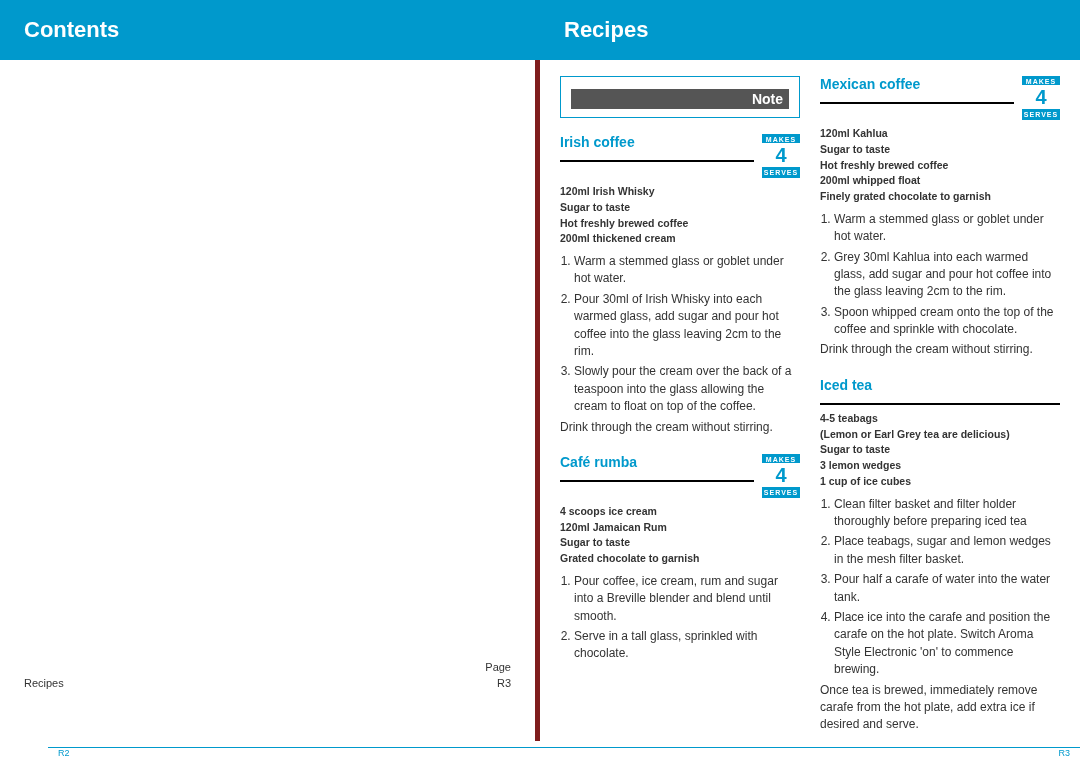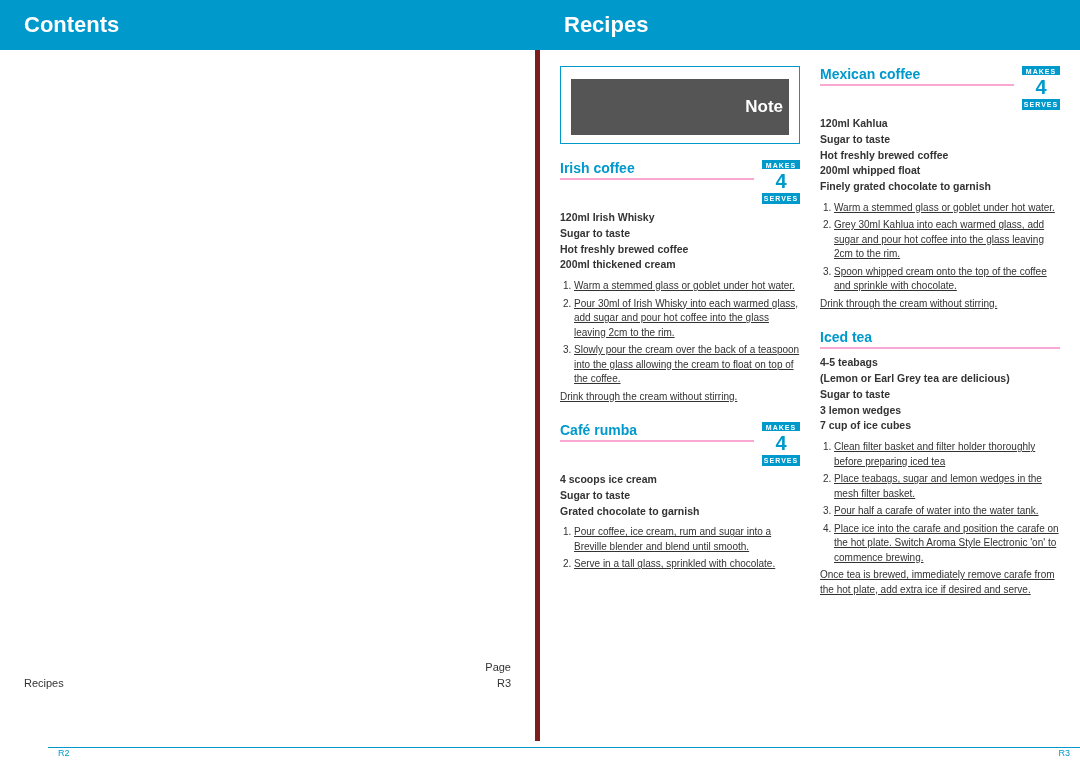--- a/index.html
+++ b/index.html
@@ -9,21 +9,21 @@
       background: #fff;
       width: 1080px;
       height: 763px;
       display: flex;
       flex-direction: column;
     }
 
     
     .header {
       display: flex;
-      height: 50px;
+      height: 60px;
       background: #0099cc;
     }
     .header-left {
       width: 50%;
       display: flex;
       align-items: center;
       padding: 0 24px;
     }
     .header-right {
       width: 50%;
@@ -106,44 +106,44 @@
     .note-text {
       color: #0099cc;
       font-size: 10.5px;
       line-height: 1.4;
       font-style: italic;
     }
     .note-label {
       background: #555;
       color: #fff;
       text-align: right;
-      padding: 18px 6px;
-      font-size: 17px;
+      padding: 2px 6px;
+      font-size: 14px;
       margin-top: 4px;
       font-weight: bold;
     }
 
     
     .recipe-section {
       margin-bottom: 6px;
     }
 
     .recipe-header {
       display: flex;
       justify-content: space-between;
       align-items: flex-start;
       margin-bottom: 6px;
     }
 
     .recipe-title {
       color: #0099cc;
       font-size: 14px;
       font-weight: bold;
-      border-bottom: 2px solid #f9a8d4;
-      padding-bottom: 2px;
+      border-bottom: 2px solid #000000;
+      padding-bottom: 10px;
       flex: 1;
     }
 
     .makes-badge {
       display: flex;
       flex-direction: column;
       align-items: center;
       background: #0099cc;
       color: #fff;
       font-size: 7px;
@@ -188,24 +188,23 @@
       font-size: 10.5px;
       line-height: 1.5;
       margin-bottom: 6px;
     }
     .ingredient-line {
       font-weight: bold;
       color: #333;
     }
 
     .instructions {
-      font-size: 10px;
+      font-size: 12px;
       line-height: 1.45;
       color: #333;
-      text-decoration: underline;
     }
     .instructions ol {
       padding-left: 14px;
     }
     .instructions li {
       margin-bottom: 3px;
     }
     .instructions p {
       margin-top: 3px;
     }
@@ -297,20 +296,21 @@
         <div class="recipe-header">
           <div class="recipe-title">Café rumba</div>
           <div class="makes-badge">
             <div class="makes-top">MAKES</div>
             <div class="makes-number">4</div>
             <div class="makes-bottom">SERVES</div>
           </div>
         </div>
         <div class="ingredients">
           <div class="ingredient-line">4 scoops ice cream</div>
+          <div class="ingredient-line">120ml Jamaican Rum</div>
           <div class="ingredient-line">Sugar to taste</div>
           <div class="ingredient-line">Grated chocolate to garnish</div>
         </div>
         <div class="instructions">
           <ol>
             <li>Pour coffee, ice cream, rum and sugar into a Breville blender and blend until smooth.</li>
             <li>Serve in a tall glass, sprinkled with chocolate.</li>
           </ol>
         </div>
       </div>
@@ -347,21 +347,21 @@
 
       <div class="recipe-section">
         <div class="recipe-header">
           <div class="recipe-title">Iced tea</div>
         </div>
         <div class="ingredients">
           <div class="ingredient-line">4-5 teabags</div>
           <div class="ingredient-line">(Lemon or Earl Grey tea are delicious)</div>
           <div class="ingredient-line">Sugar to taste</div>
           <div class="ingredient-line">3 lemon wedges</div>
-          <div class="ingredient-line">7 cup of ice cubes</div>
+          <div class="ingredient-line">1 cup of ice cubes</div>
         </div>
         <div class="instructions">
           <ol>
             <li>Clean filter basket and filter holder thoroughly before preparing iced tea</li>
             <li>Place teabags, sugar and lemon wedges in the mesh filter basket.</li>
             <li>Pour half a carafe of water into the water tank.</li>
             <li>Place ice into the carafe and position the carafe on the hot plate. Switch Aroma Style Electronic 'on' to commence brewing.</li>
           </ol>
           <p>Once tea is brewed, immediately remove carafe from the hot plate, add extra ice if desired and serve.</p>
         </div>

